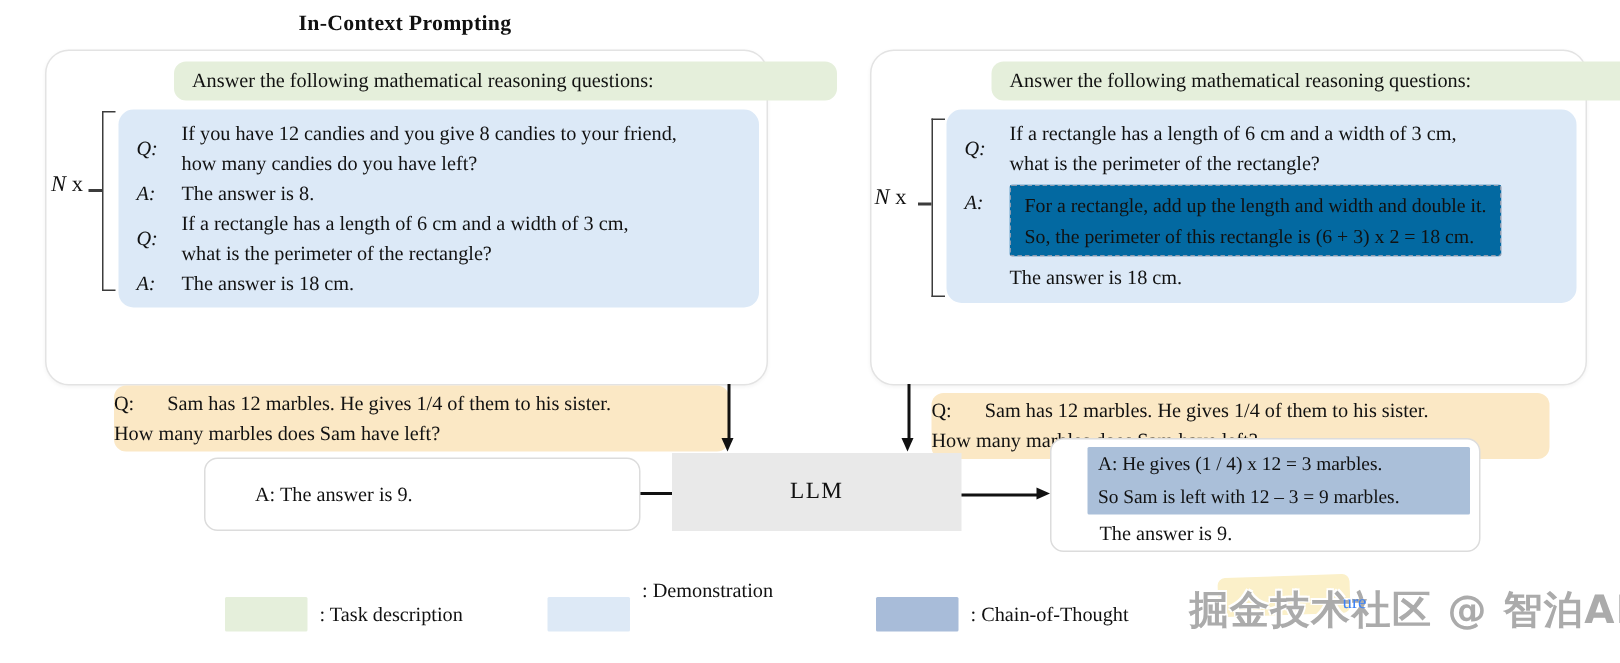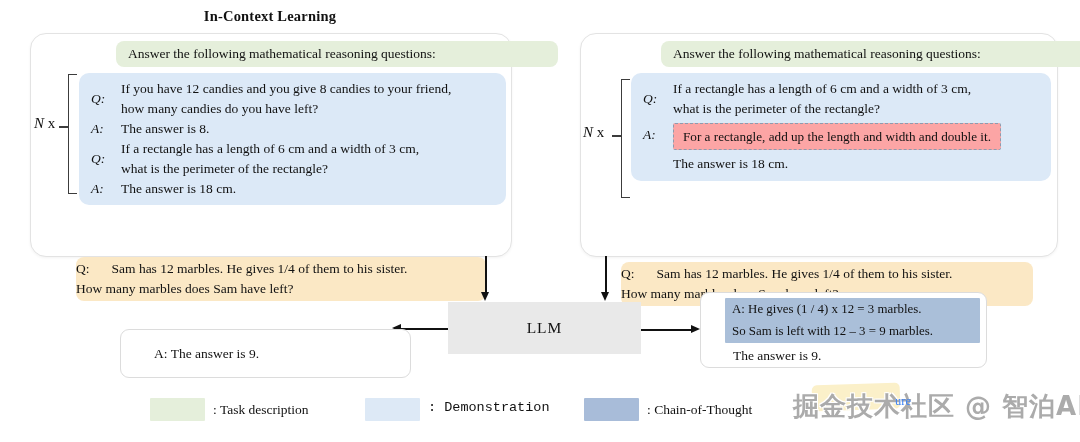--- a/index.html
+++ b/index.html
@@ -47,21 +47,21 @@
              letter-spacing:1px;white-space:nowrap;
              text-shadow:-1px -1px 0 #fff,1px -1px 0 #fff,-1px 1px 0 #fff,1px 1px 0 #fff;}
   .wm-blob{background:#fbf0c9;border-radius:5px;transform:rotate(-2deg);}
   .wm-overlap{font-size:12.5px;color:#3b82f6;font-family:"Liberation Serif",serif;}
 </style>
 </head>
 <body>
 
 <div class="stage">
 
-  <div class="abs title" style="left:30px;top:8px;width:480px;">In-Context Learning</div>
+  <div class="abs title" style="left:30px;top:8px;width:480px;">In-Context Prompting</div>
 
   <div class="abs panel" style="left:30px;top:33px;width:480px;height:222px;">
 
     <div class="abs taskbox" style="left: 45px; top: 7px; width: 430px; height: 26px; background: rgb(229, 239, 219);">Answer the following mathematical reasoning questions:</div>
 
     <div class="abs nx" style="left:3px;top:81px;"><span class="it">N</span> <span>x</span></div>
     <div class="abs tick" style="left:28px;top:92px;width:9px;"></div>
     <div class="abs bracket" style="left:37px;top:40px;height:118px;"></div>
 
     <div class="abs demobox" style="left: 48px; top: 39px; width: 427px; background: rgb(220, 233, 247);">
@@ -110,22 +110,23 @@
     <div class="abs demobox" style="left: 50px; top: 39px; width: 420px; background: rgb(220, 233, 247);">
       <div class="demo-row">
         <div class="demo-label">Q:</div>
         <div class="demo-text">
           <div class="demo-line">If a rectangle has a length of 6 cm and a width of 3 cm,</div>
           <div class="demo-line">what is the perimeter of the rectangle?</div>
         </div>
       </div>
       <div class="demo-row top" style="margin-top:4px;">
         <div class="demo-label" style="line-height:24px;">A:</div>
-        <div class="cotbox" style="background: #fca5a5;">
+        <div class="cotbox" style="background: #0369a1;">
           <div class="cot-line">For a rectangle, add up the length and width and double it.</div>
+          <div class="cot-line">So, the perimeter of this rectangle is (6 + 3) x 2 = 18 cm.</div>
         </div>
       </div>
       <div class="finalline">The answer is 18 cm.</div>
     </div>
 
     <div class="abs querybox" style="left: 40px; top: 180px; width: 412px; background: rgb(251, 232, 197);">
       <div><span class="q-label">Q:</span><span>Sam has 12 marbles. He gives 1/4 of them to his sister.</span></div>
       <div>How many marbles does Sam have left?</div>
     </div>
   </div>
@@ -135,39 +136,39 @@
   <div class="abs vline" style="left:605px;top:256px;height:37px;"></div>
   <div class="abs head-down" style="left:601px;top:292px;"></div>
 
   <div class="abs llm" style="left: 448px; top: 302px; width: 193px; height: 52px; background: rgb(233, 233, 233);">LLM</div>
 
   <div class="abs hline" style="left:400px;top:328px;width:48px;"></div>
   <div class="abs head-left" style="left:392px;top:324px;"></div>
   <div class="abs hline" style="left:641px;top:329px;width:51px;"></div>
   <div class="abs head-right" style="left:691px;top:325px;"></div>
 
-  <div class="abs outbox" style="left:120px;top:305px;width:271px;height:47px;margin-top:24px;">
+  <div class="abs outbox" style="left:136px;top:305px;width:271px;height:47px;">
     <div class="icl-text">A: The answer is 9.</div>
   </div>
 
   <div class="abs outbox" style="left:700px;top:292px;width:267px;height:74px;">
     <div class="cot-out-inner">
       <div class="cot-high" style="background: rgb(170, 191, 217);">
         <div>A: He gives (1 / 4) x 12 = 3 marbles.</div>
         <div>So Sam is left with 12 – 3 = 9 marbles.</div>
       </div>
       <div class="cot-final">The answer is 9.</div>
     </div>
   </div>
 
   <div class="abs legend-swatch" style="left: 150px; top: 398px; background: rgb(229, 239, 219);"></div>
   <div class="abs legend-label" style="left:213px;top:398px;">: Task description</div>
 
   <div class="abs legend-swatch" style="left: 365px; top: 398px; background: rgb(221, 233, 246);"></div>
-  <div class="abs legend-label" style="left:428px;top:396px;font-family:Liberation Mono, monospace;">: Demonstration</div>
+  <div class="abs legend-label" style="left:428px;top:382px;">: Demonstration</div>
 
   <div class="abs legend-swatch" style="left: 584px; top: 398px; background: rgb(168, 188, 217);"></div>
   <div class="abs legend-label" style="left:647px;top:398px;">: Chain-of-Thought</div>
 
   <div class="abs wm-blob" style="left:812px;top:384px;width:88px;height:26px;"></div>
   <div class="abs watermark" style="left:793px;top:389px;">掘金技术社区 @ 智泊AI</div>
   <div class="abs wm-overlap" style="left:895px;top:394px;">ure</div>
 
 </div>
 

